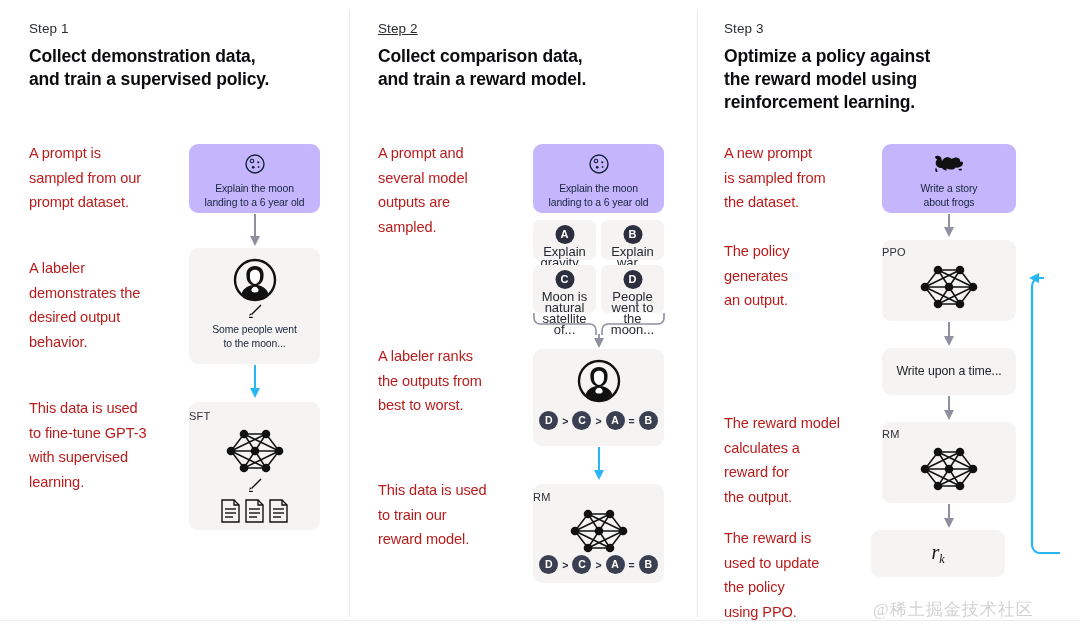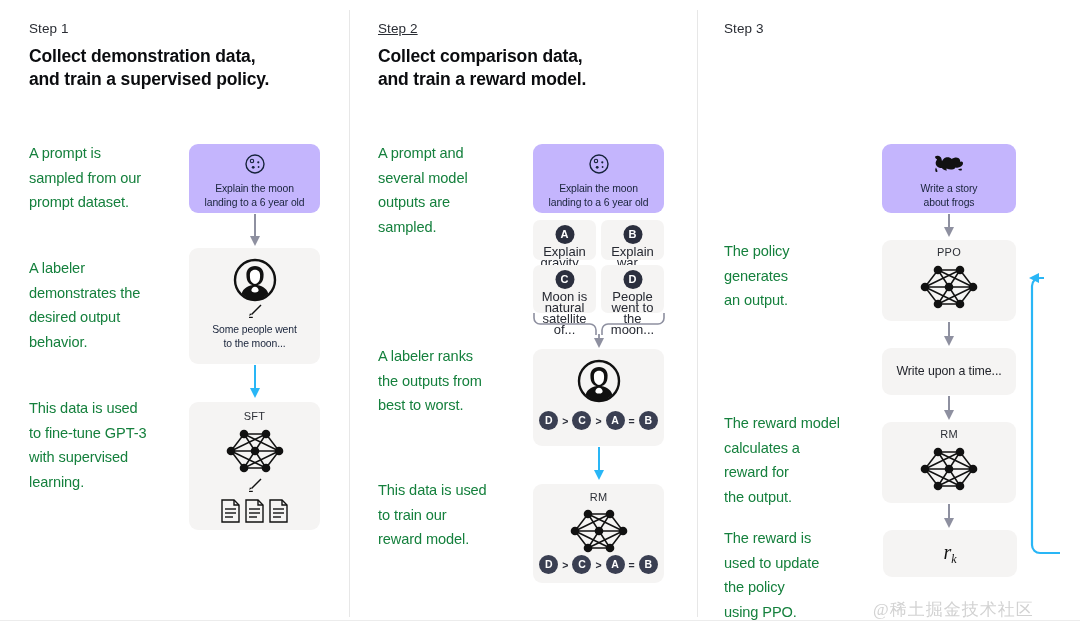--- a/index.html
+++ b/index.html
@@ -63,21 +63,21 @@
     font-weight: 700;
     color: #0b0c0f;
     line-height: 23px;
     letter-spacing: -0.15px;
     white-space: pre-line;
   }
   .body-text {
     position: absolute;
     font-size: 14.6px;
     font-weight: 400;
-    color: #15803d;
+    color: #b91c1c;
     line-height: 24.5px;
     letter-spacing: -0.1px;
     white-space: pre-line;
   }
 
   
   .card {
     position: absolute;
     border-radius: 9px;
     box-sizing: border-box;
@@ -93,21 +93,21 @@
     font-size: 10.4px;
     line-height: 14px;
     color: #18233a;
     white-space: pre-line;
     letter-spacing: -0.1px;
   }
   .card-title {
     position: absolute;
     left: 0;
     width: 100%;
-    text-align: center;
+    text-align: left;
     font-size: 11px;
     color: #2c2f36;
     letter-spacing: 0.2px;
   }
   .card-plain {
     position: absolute;
     left: 0;
     width: 100%;
     text-align: center;
     font-size: 12.4px;
@@ -459,21 +459,27 @@
         <span class="rank-badge">A</span>
         <span class="rank-op">=</span>
         <span class="rank-badge">B</span>
       </div>
     </div>
   </div>
 
   <div class="col" id="col3">
 
     <div class="step-label" style="left:26px; top:21px;">Step 3</div>
-
+    <div class="step-title" style="left:26px; top:45px; width:330px;">Optimize a policy against
+the reward model using
+reinforcement learning.</div>
+
+    <div class="body-text" style="left:26px; top:141px; width:170px;">A new prompt
+is sampled from
+the dataset.</div>
     <div class="body-text" style="left:26px; top:239px; width:160px;">The policy
 generates
 an output.</div>
     <div class="body-text" style="left:26px; top:411px; width:180px;">The reward model
 calculates a
 reward for
 the output.</div>
     <div class="body-text" style="left:26px; top:526px; width:170px;">The reward is
 used to update
 the policy
@@ -594,21 +600,21 @@
       </div>
     </div>
 
     <div class="arrow" style="left:244px; top:504px;">
       <svg width="14" height="25" viewBox="0 0 14 25">
         <line x1="7" y1="0" x2="7" y2="16" stroke="#8e90a0" stroke-width="2"></line>
         <polygon points="7,24 2,14 12,14" fill="#8e90a0"></polygon>
       </svg>
     </div>
 
-    <div class="card gray" style="left:185px; top:530px; width:134px; height:47px;">
+    <div class="card gray" style="left:173px; top:530px; width:134px; height:47px;">
       <div style="position:absolute; left:0; width:100%; top:11px; text-align:center;">
         <span style="font-family:'Liberation Serif','DejaVu Serif',serif; font-style:italic; font-size:20px; color:#111;">r</span><span style="font-family:'Liberation Serif','DejaVu Serif',serif; font-style:italic; font-size:12px; color:#111; vertical-align:sub;">k</span>
       </div>
     </div>
 
     <div class="arrow" style="left:316px; top:270px;">
       <svg width="52" height="290" viewBox="0 0 52 290">
         <path d="M46 283 H26 a8 8 0 0 1 -8 -8 V16 a8 8 0 0 1 8 -8 H30" fill="none" stroke="#29b6f6" stroke-width="2.2"></path>
         <polygon points="15,8 25,3 25,13" fill="#29b6f6"></polygon>
       </svg>

